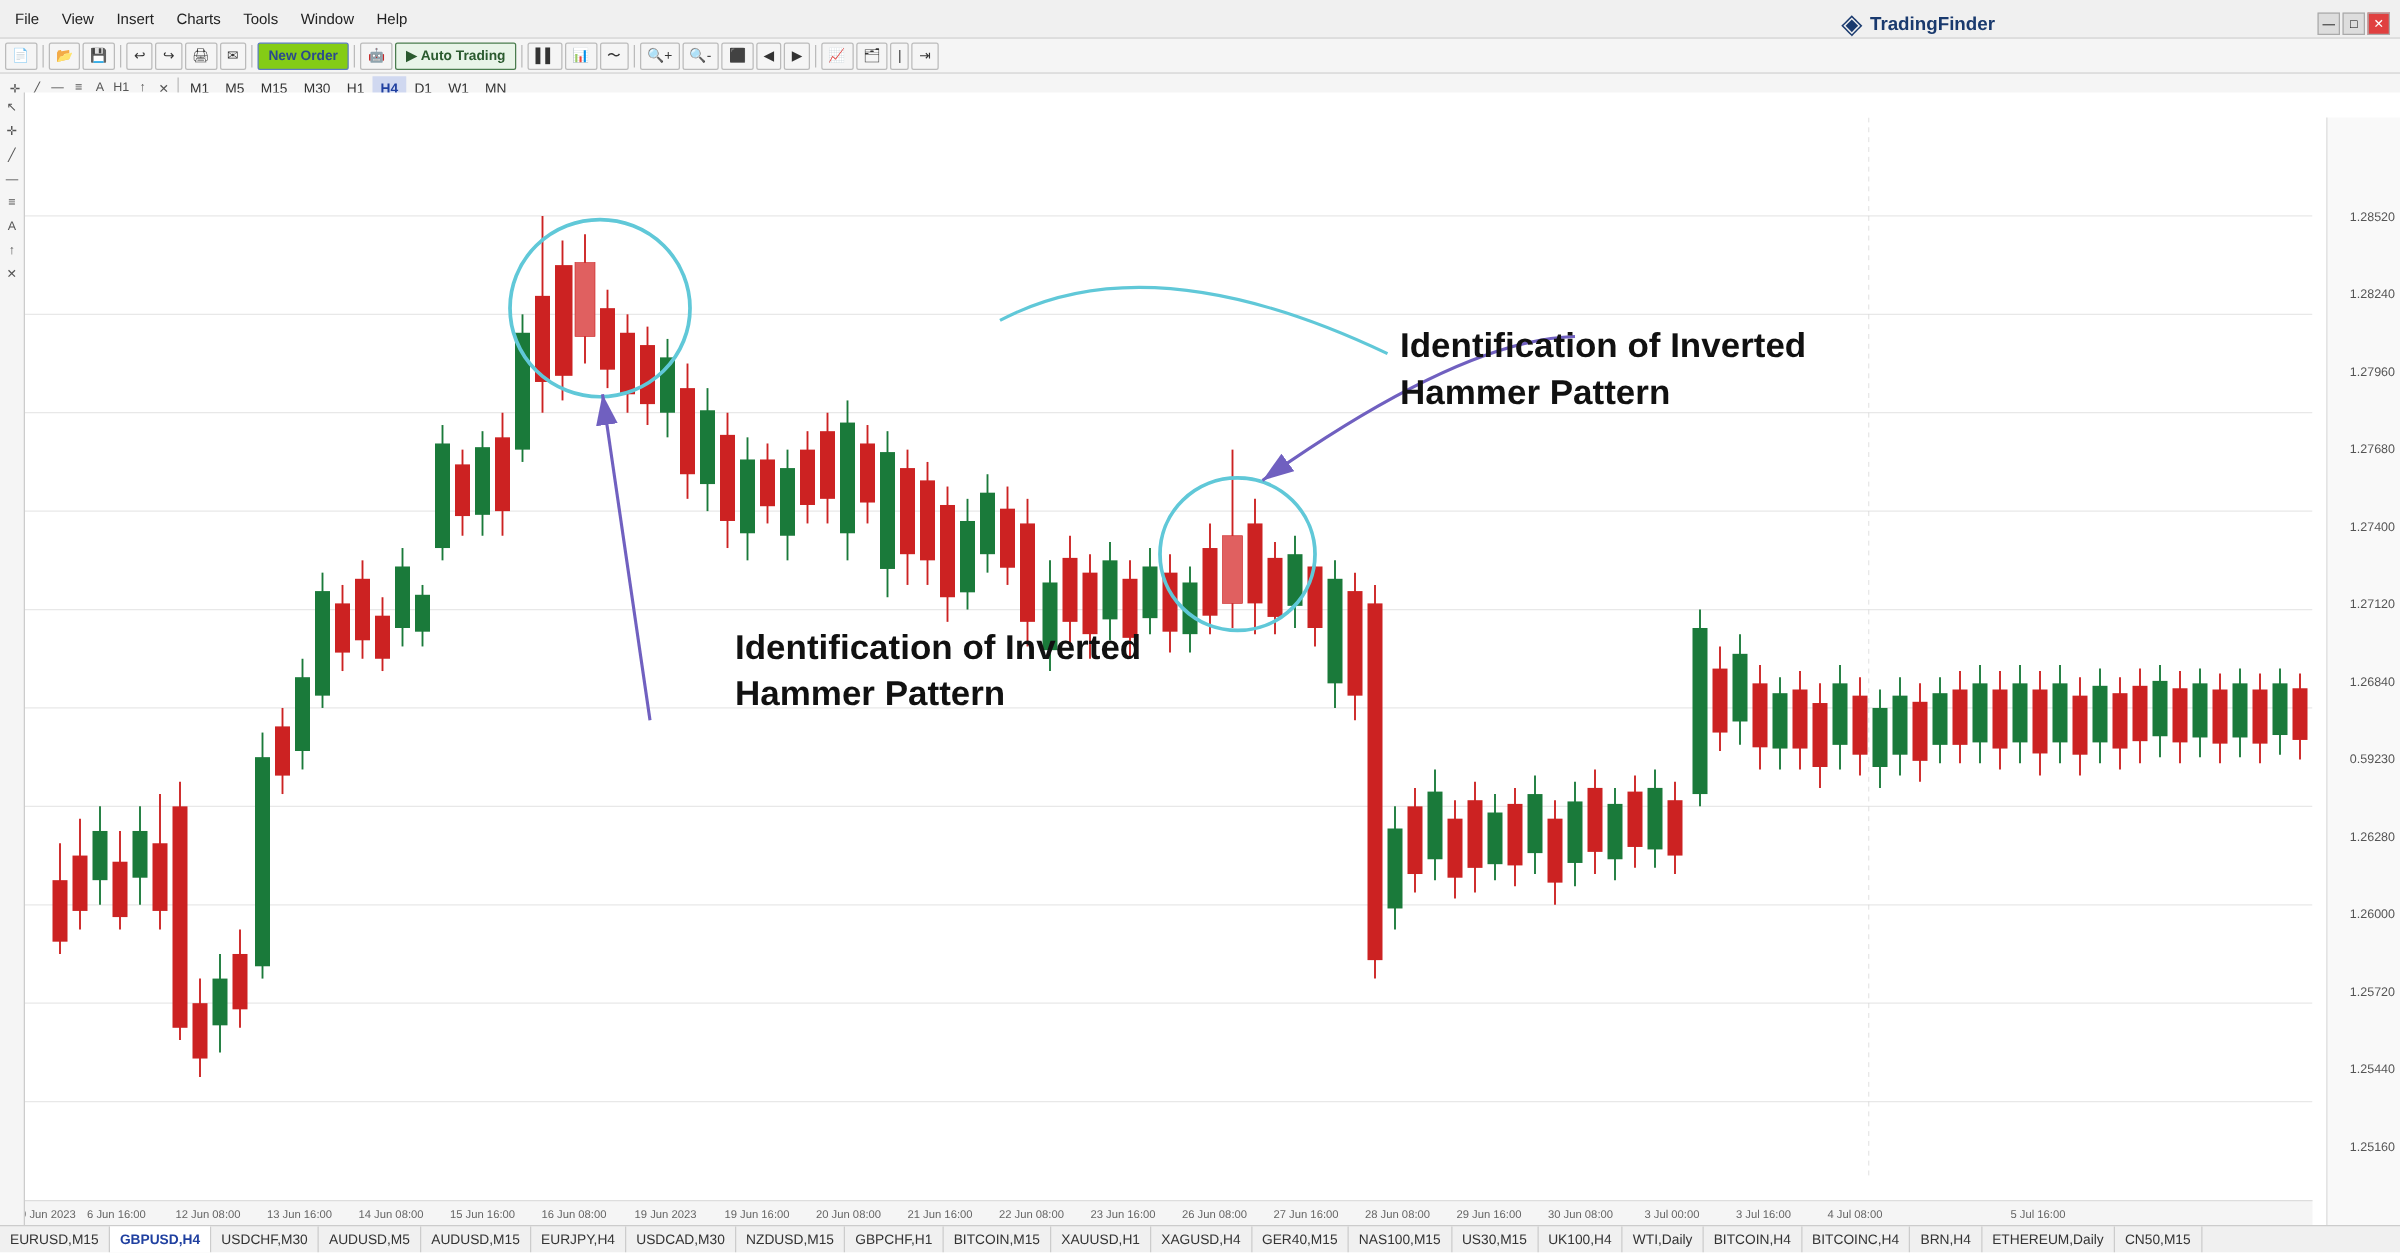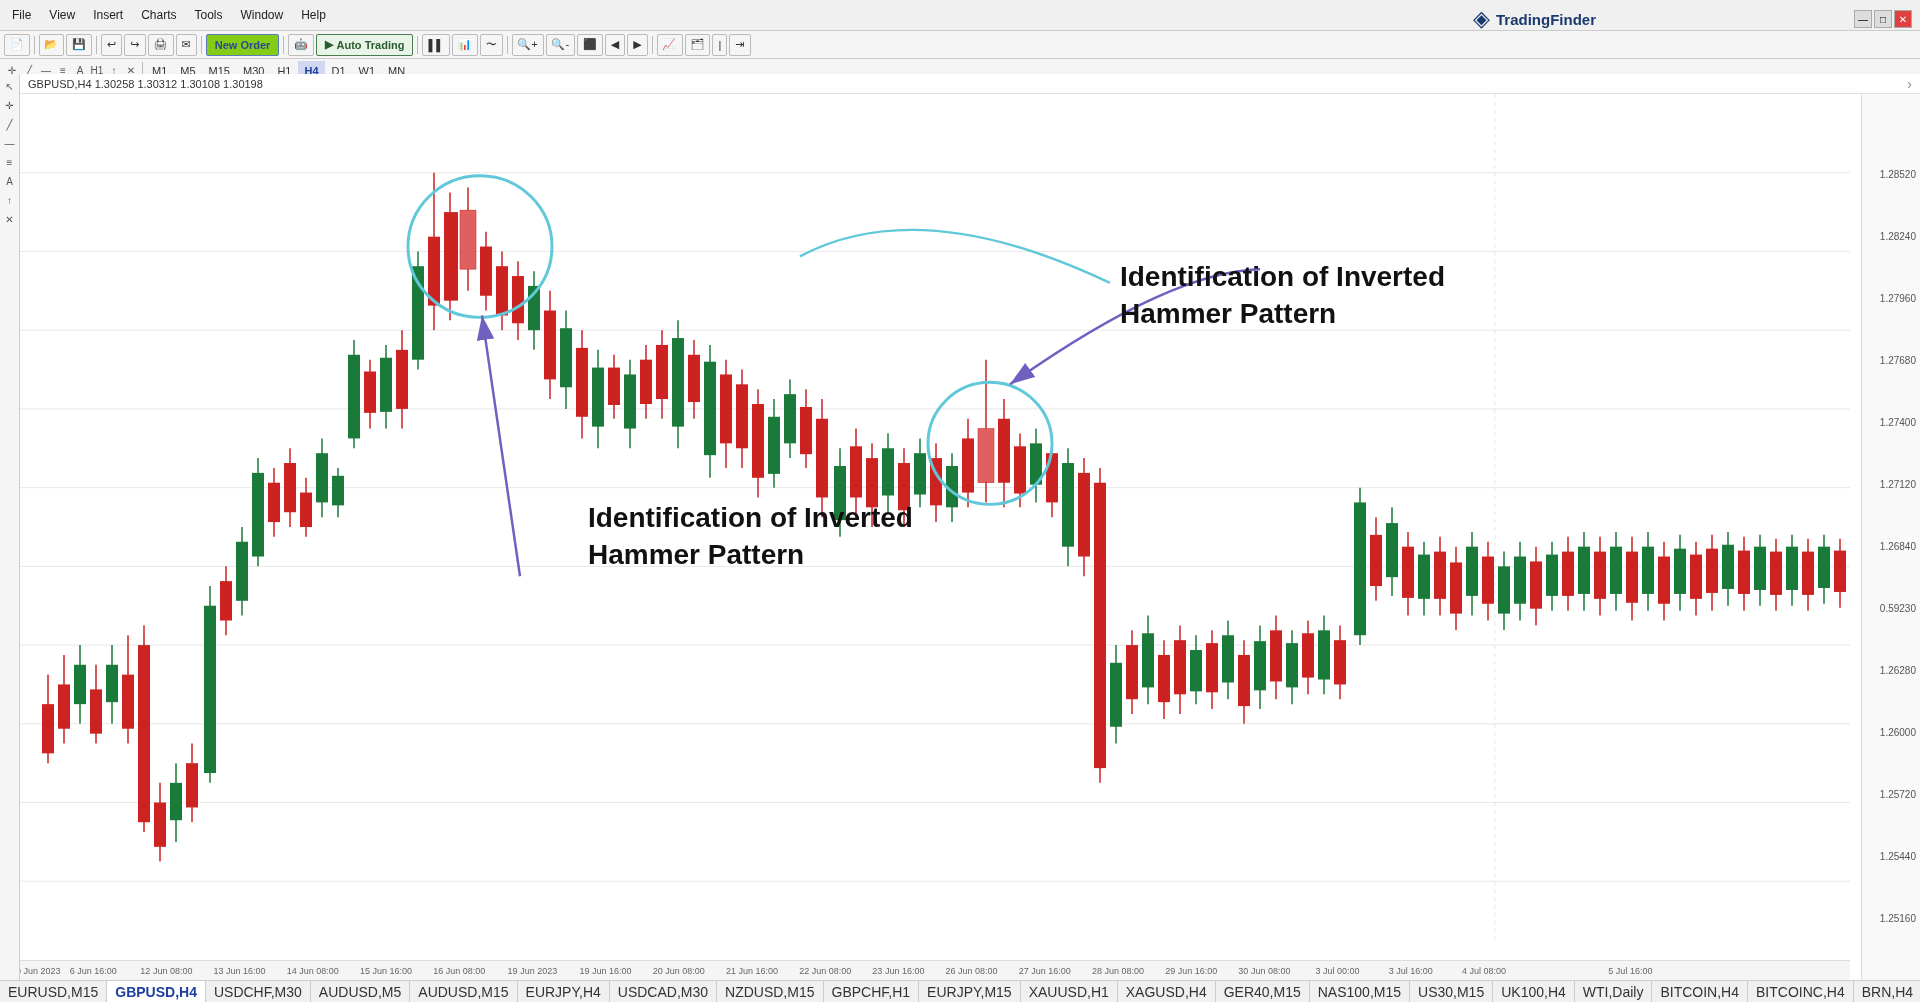--- a/index.html
+++ b/index.html
@@ -190,21 +190,21 @@
       height: 22px;
       background: #f0f0f0;
       border-top: 1px solid #ccc;
       display: flex;
       align-items: center;
       overflow: hidden;
       z-index: 20;
     }
     .chart-tab {
       padding: 2px 8px;
-      font-size: 14px;
+      font-size: 11px;
       color: #333;
       border-right: 1px solid #ccc;
       cursor: pointer;
       white-space: nowrap;
       height: 22px;
       display: flex;
       align-items: center;
     }
     .chart-tab.active { background: #ffffff; font-weight: bold; color: #2040a0; }
 
@@ -317,25 +317,20 @@
   <button class="tf-btn">M30</button>
   <button class="tf-btn">H1</button>
   <button class="tf-btn active">H4</button>
   <button class="tf-btn">D1</button>
   <button class="tf-btn">W1</button>
   <button class="tf-btn">MN</button>
 </div>
 
 <div id="chart-area">
 
-  <div id="symbol-bar">
-    <span style="font-size:11px; color:#333;">GBPUSD,H4  1.30258  1.30312  1.30108  1.30198</span>
-    <div style="flex:1"></div>
-    <div style="font-size:14px; cursor:pointer; color:#888;">›</div>
-  </div>
 
   <svg id="candles-svg" viewBox="0 0 1830 880" preserveAspectRatio="none" style="position:absolute; top:20px; left:0; right:70px; bottom:20px; width:calc(100% - 70px); height:calc(100% - 40px);">
 
     <line x1="0" y1="80" x2="1830" y2="80" stroke="#e8e8e8" stroke-width="1"></line>
     <line x1="0" y1="160" x2="1830" y2="160" stroke="#e8e8e8" stroke-width="1"></line>
     <line x1="0" y1="240" x2="1830" y2="240" stroke="#e8e8e8" stroke-width="1"></line>
     <line x1="0" y1="320" x2="1830" y2="320" stroke="#e8e8e8" stroke-width="1"></line>
     <line x1="0" y1="400" x2="1830" y2="400" stroke="#e8e8e8" stroke-width="1"></line>
     <line x1="0" y1="480" x2="1830" y2="480" stroke="#e8e8e8" stroke-width="1"></line>
     <line x1="0" y1="560" x2="1830" y2="560" stroke="#e8e8e8" stroke-width="1"></line>
@@ -694,21 +689,21 @@
 <div id="tab-bar">
   <div class="chart-tab">EURUSD,M15</div>
   <div class="chart-tab active">GBPUSD,H4</div>
   <div class="chart-tab">USDCHF,M30</div>
   <div class="chart-tab">AUDUSD,M5</div>
   <div class="chart-tab">AUDUSD,M15</div>
   <div class="chart-tab">EURJPY,H4</div>
   <div class="chart-tab">USDCAD,M30</div>
   <div class="chart-tab">NZDUSD,M15</div>
   <div class="chart-tab">GBPCHF,H1</div>
-  <div class="chart-tab">EURJPY,M15</div>
+  <div class="chart-tab">BITCOIN,M15</div>
   <div class="chart-tab">XAUUSD,H1</div>
   <div class="chart-tab">XAGUSD,H4</div>
   <div class="chart-tab">GER40,M15</div>
   <div class="chart-tab">NAS100,M15</div>
   <div class="chart-tab">US30,M15</div>
   <div class="chart-tab">UK100,H4</div>
   <div class="chart-tab">WTI,Daily</div>
   <div class="chart-tab">BITCOIN,H4</div>
   <div class="chart-tab">BITCOINC,H4</div>
   <div class="chart-tab">BRN,H4</div>

